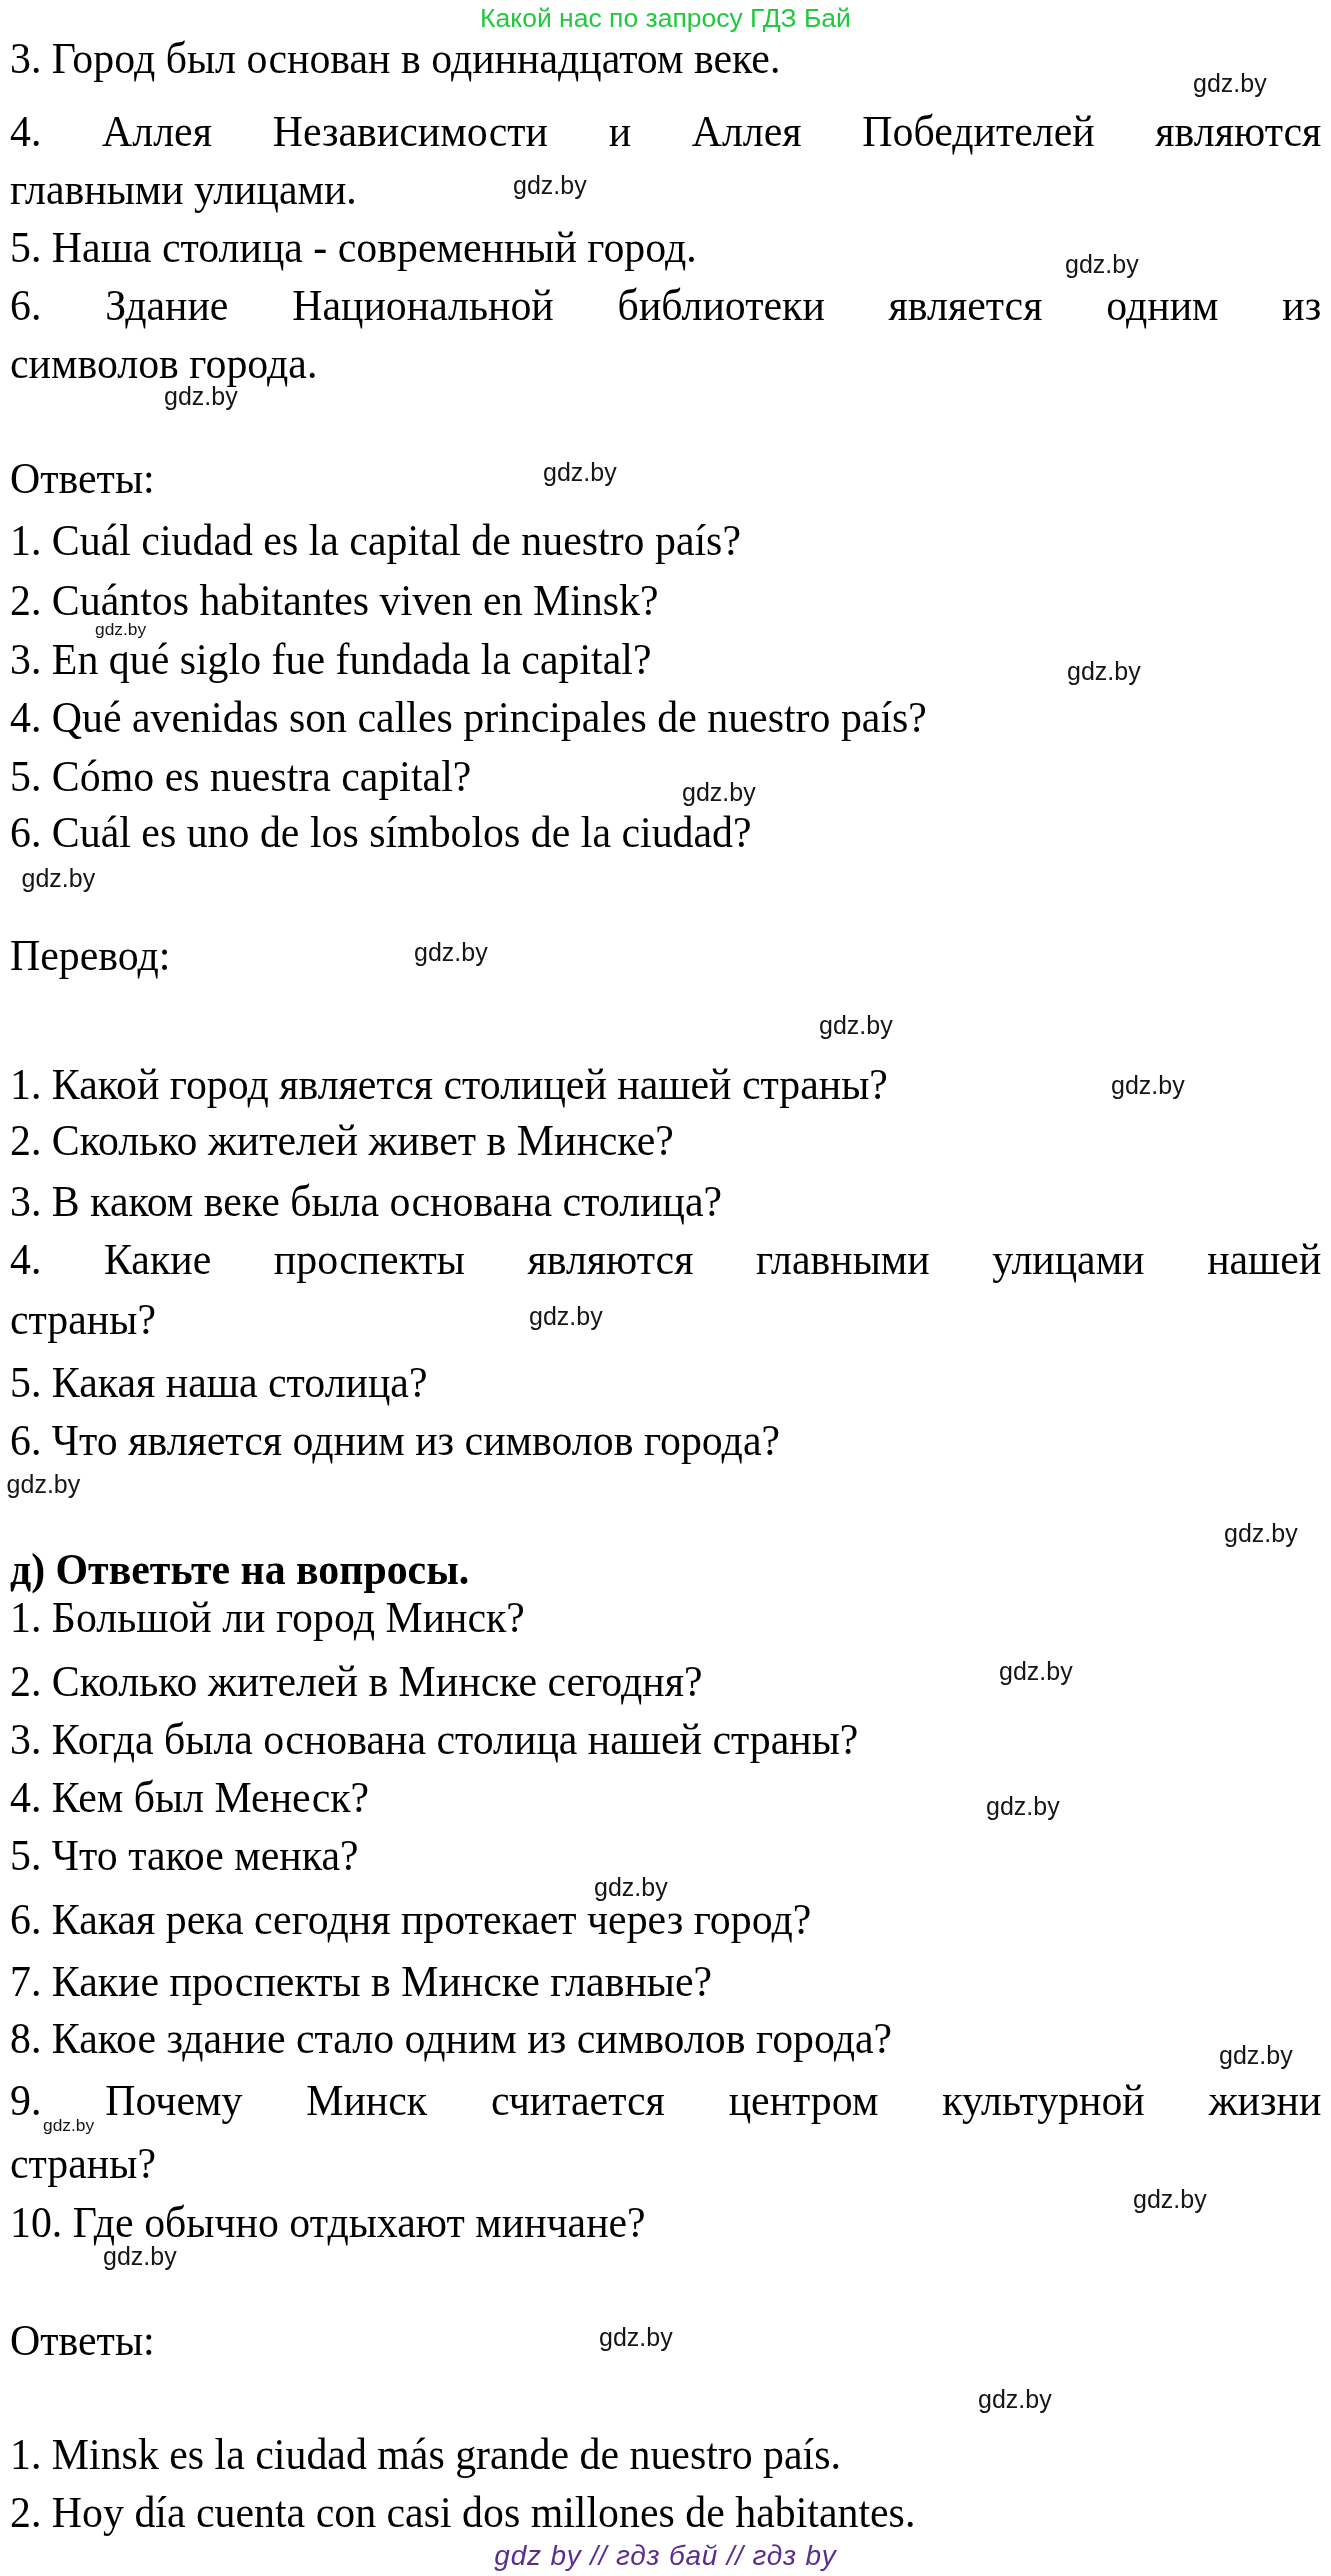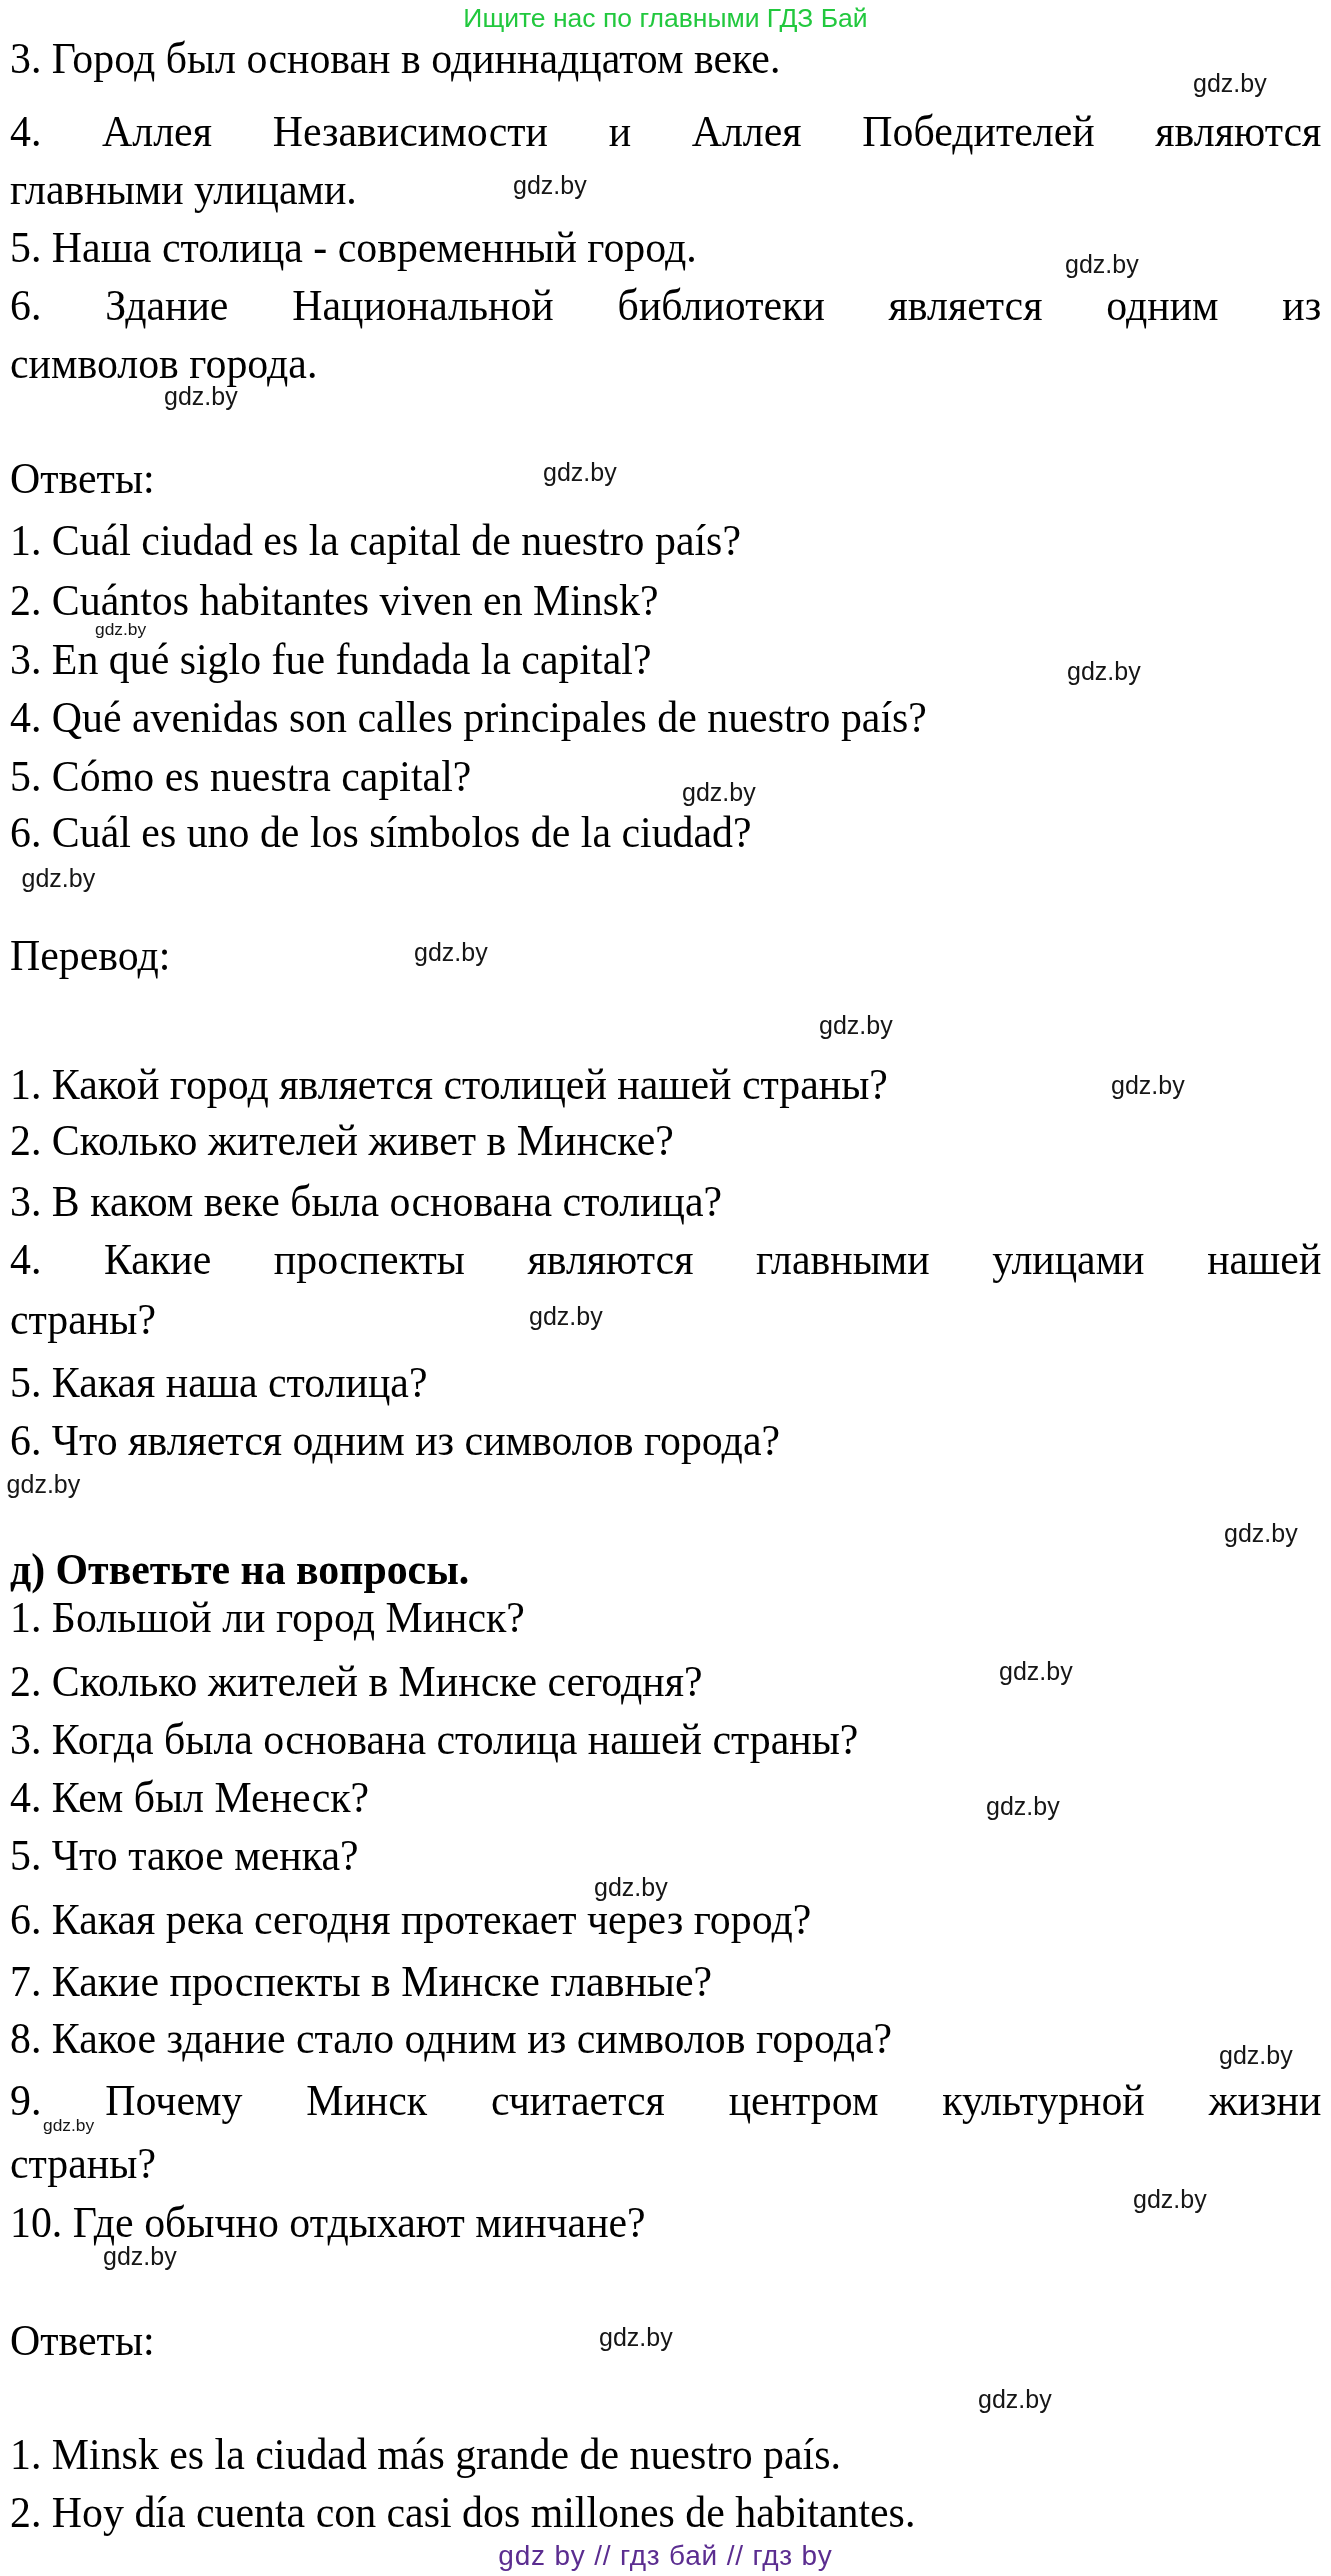--- a/index.html
+++ b/index.html
@@ -55,21 +55,21 @@
     line-height: 26.5px;
     color: #161616;
     white-space: nowrap;
   }
   .watermark.small { font-size: 17.4px; line-height: 19px; }
 </style>
 </head>
 <body>
 
 <div class="page">
-  <div class="promo" style="color: rgb(34, 200, 62);">Ищите нас по главными ГДЗ Бай</div>
+  <div class="promo" style="color: rgb(34, 200, 62);">Какой нас по запросу ГДЗ Бай</div>
 
   <div id="content">
       <div class="line" style="top: 33px;">3. Город был основан в одиннадцатом веке.</div>
       <div class="line justify" style="top: 106px;">4. Аллея Независимости и Аллея Победителей являются</div>
       <div class="line" style="top: 164px;">главными улицами.</div>
       <div class="line" style="top: 222px;">5. Наша столица - современный город.</div>
       <div class="line justify" style="top: 280px;">6. Здание Национальной библиотеки является одним из</div>
       <div class="line" style="top: 338px;">символов города.</div>
       <div class="line" style="top: 453px;">Ответы:</div>
       <div class="line" style="top: 515px;">1. Cuál ciudad es la capital de nuestro país?</div>
@@ -120,15 +120,15 @@
       <span class="watermark" style="left: 986px; top: 1793px;">gdz.by</span>
       <span class="watermark" style="left: 594px; top: 1874px;">gdz.by</span>
       <span class="watermark" style="left: 1219px; top: 2042px;">gdz.by</span>
       <span class="watermark small" style="left: 43px; top: 2116px;">gdz.by</span>
       <span class="watermark" style="left: 1133px; top: 2186px;">gdz.by</span>
       <span class="watermark" style="left: 103px; top: 2243px;">gdz.by</span>
       <span class="watermark" style="left: 599px; top: 2324px;">gdz.by</span>
       <span class="watermark" style="left: 978px; top: 2386px;">gdz.by</span>
     </div>
 
-  <div class="footer" style="color: rgb(91, 45, 144);">gdz by  //  гдз бай  //  гдз by</div>
+  <div class="footer" style="color: rgb(91, 45, 144); font-style: italic;">gdz by  //  гдз бай  //  гдз by</div>
 </div>
 
 
 </body></html>

